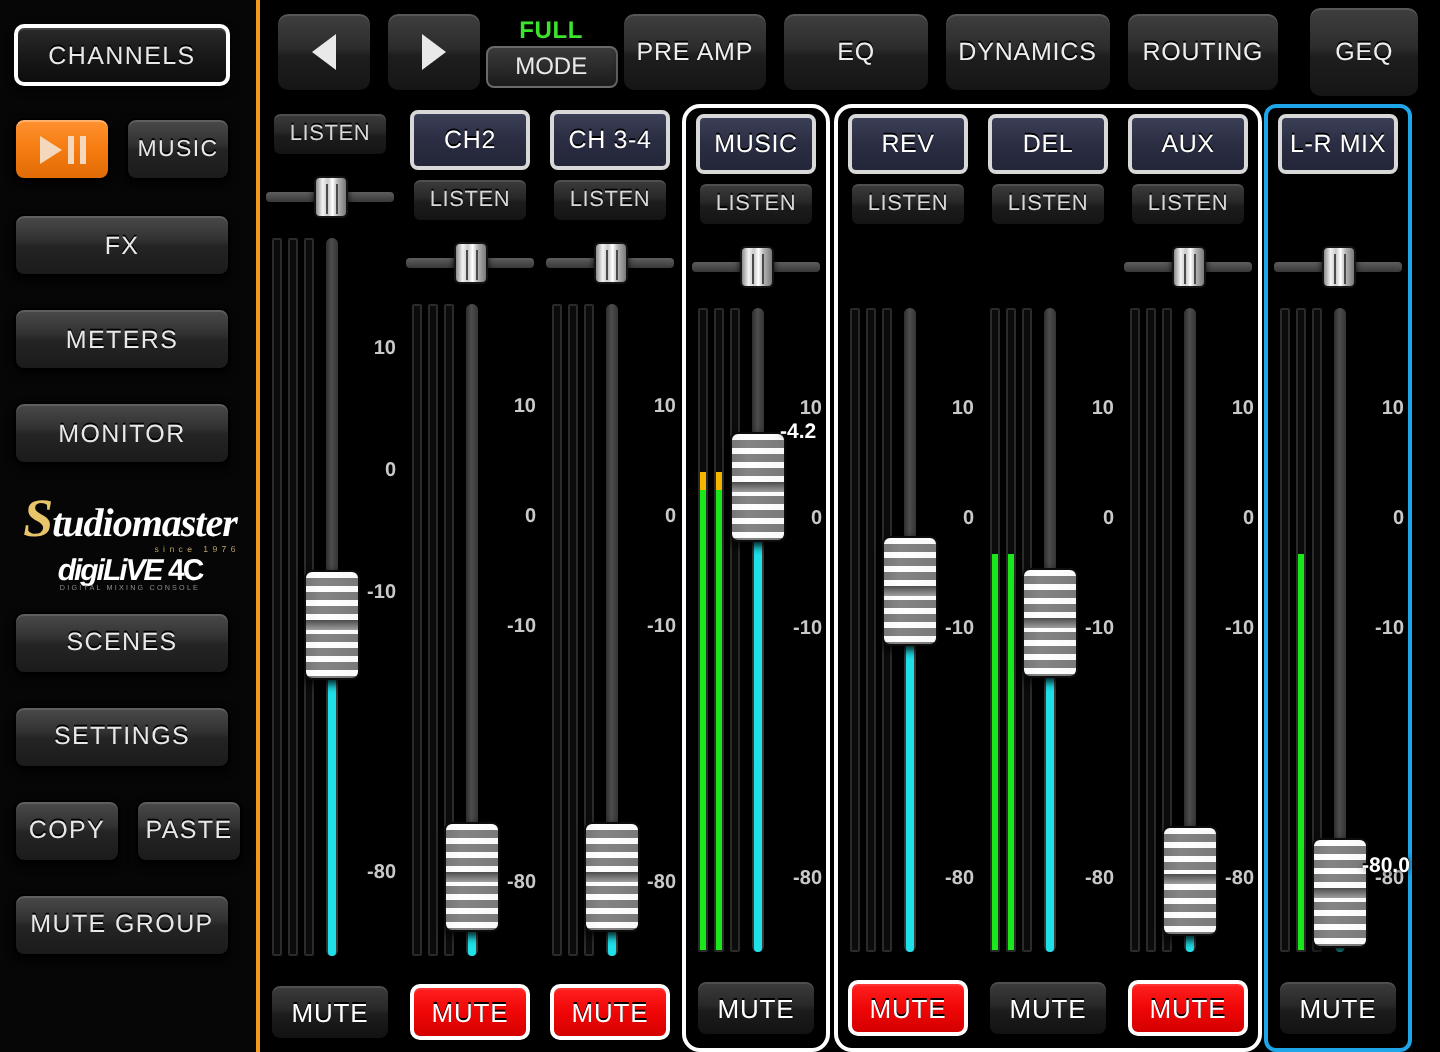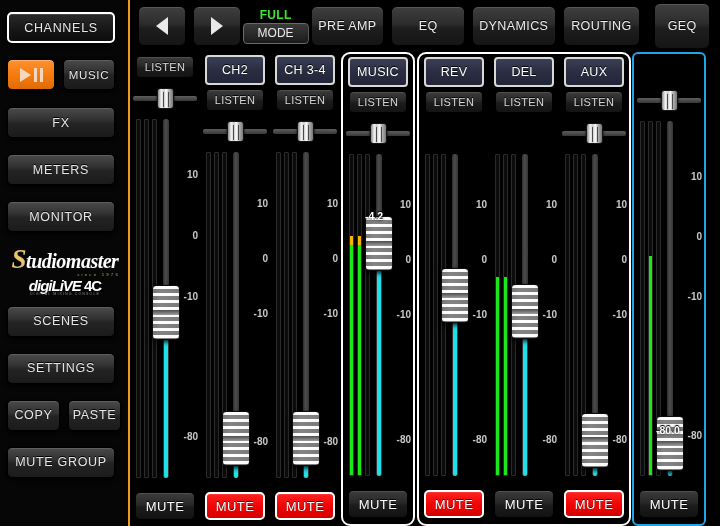--- a/index.html
+++ b/index.html
@@ -185,21 +185,21 @@
     background: linear-gradient(180deg,#4c4c4c,#9e9e9e);
   }
 
   .scale { position: absolute; right: 2px; bottom: 14px; top: 8px; width: 26px; font-weight: bold; }
   .scale span {
     position: absolute; right: 0; font-size: 10px; color: #c9c9c9;
     text-shadow: 0 -1px 0 #000; user-select: none;
   }
   .gain-readout {
     position: absolute; font-size: 10.5px; color: #ffffff; font-weight: bold;
-    text-shadow: 0 0 3px #000, 0 -1px 0 #000; white-space: nowrap; user-select: none;
+    text-shadow: 0 0 3px #000, 0 -1px 0 #000; white-space: nowrap; user-select: none; padding-left: 25px;
   }
 
   .mute-btn {
     margin-bottom: 6px;
     width: 60px; height: 28px; border-radius: 5px;
     display: flex; align-items: center; justify-content: center;
     font-size: 13px; color: #fff; letter-spacing: .4px;
     background: linear-gradient(180deg,#3c3c3c 0%,#282828 45%,#1c1c1c 55%,#121212 100%);
     border: 1px solid #000;
     box-shadow: 0 1px 0 rgba(255,255,255,.1) inset, 0 2px 4px rgba(0,0,0,.9);
@@ -481,20 +481,21 @@
                 <span style="top: 31%;">0</span>
                 <span style="top: 48%;">-10</span>
                 <span style="top: 87%;">-80</span>
               </div>
             </div>
             <div class="mute-btn on">MUTE</div>
           </div>
         </div>
         <div class="group master">
           <div class="strip">
+            <div class="ch-btn">L-R MIX</div>
             <div class="listen-spacer"></div>
             <div class="pan">
               <div class="pan-track"></div>
               <div class="pan-knob" style="left: 23.5px;"></div>
             </div>
             <div class="fader-area">
               <div class="meter" style="left: 6px; top: 8px;"></div>
               <div class="meter" style="left: 14px; top: 8px;">
                 <div class="fill" style="height: 62%;"></div>
               </div>

